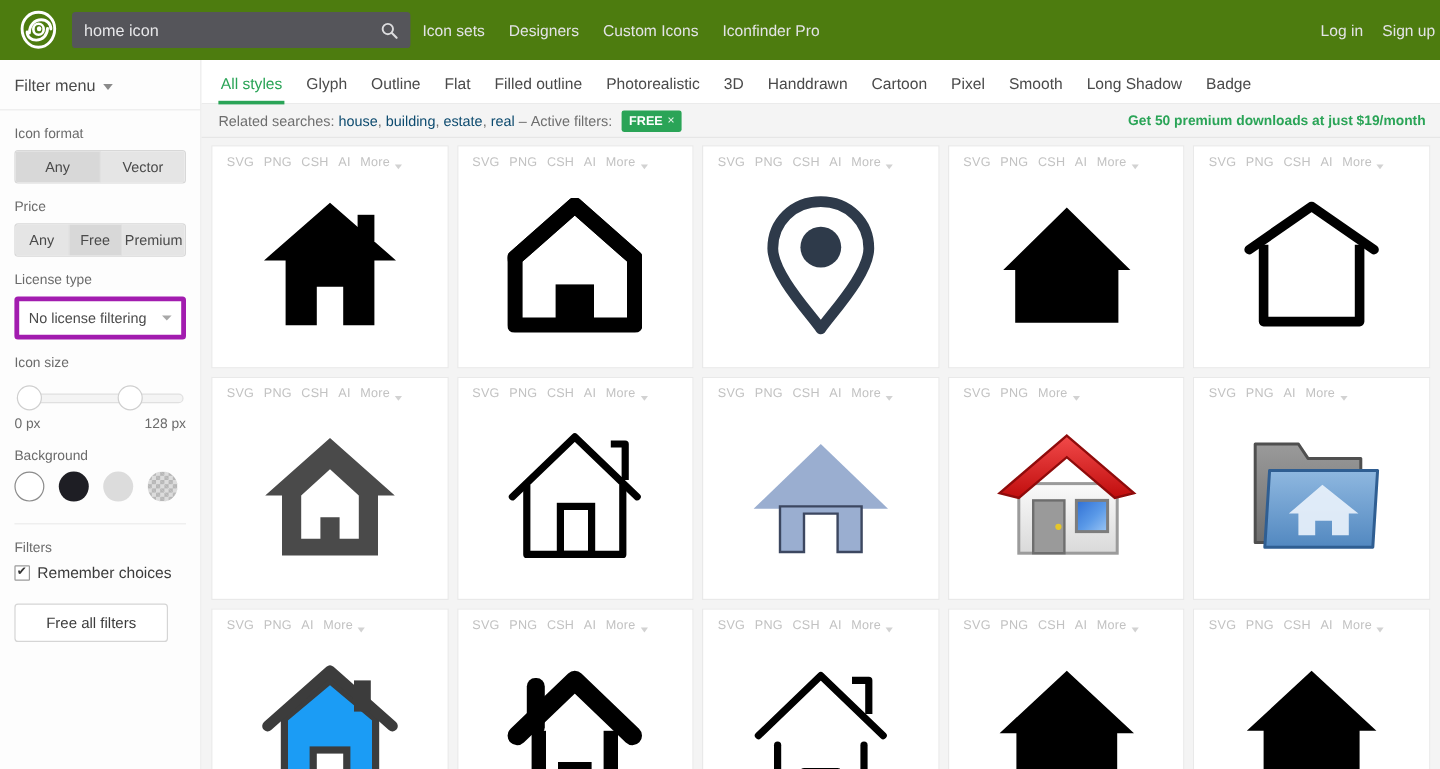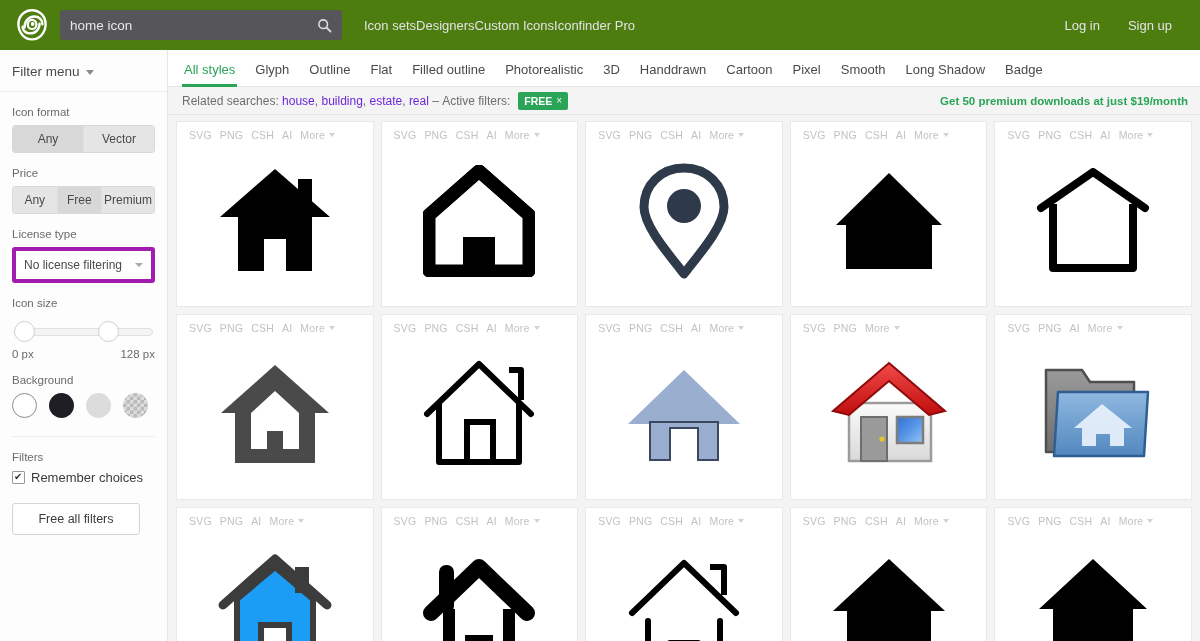--- a/index.html
+++ b/index.html
@@ -20,26 +20,26 @@
     width: 282px; height: 30px; background: #55555a;
     border-radius: 3px; display: flex; align-items: center;
     padding: 0 10px; position: relative;
   }
   .search-input {
     flex: 1; background: transparent; border: none; outline: none;
     color: #e8e8ea; font-size: 13.5px; font-family: "Liberation Sans", sans-serif;
   }
   .search-input::placeholder { color: #b5b5ba; }
   .search-icon { width: 15px; height: 15px; flex: 0 0 15px; opacity: .95; }
-  .nav { display: flex; align-items: center; margin-left: 22px; }
+  .nav { display: flex; align-items: center; margin-left: 10px; gap: 20px; }
   .nav-item {
     color: #e3e3e6; font-size: 13px; text-decoration: none;
     white-space: nowrap; cursor: pointer;
   }
-  .auth { position: absolute; right: 28px; display: flex; gap: 28px; align-items: center; }
+  .auth { position: absolute; right: 4px; display: flex; gap: 16px; align-items: center; }
   .auth a { color: #e3e3e6; font-size: 13px; text-decoration: none; cursor: pointer; }
 
   
   .body { display: flex; height: 591px; }
 
   
   .sidebar {
     width: 168px; flex: 0 0 168px; background: #fdfdfd;
     border-right: 1px solid #e6e6e6; padding: 0;
   }
@@ -136,21 +136,21 @@
   .tab.active { color: #2aa457; }
   .tab.active::after {
     content: ""; position: absolute; left: 8px; right: 8px; bottom: -1px;
     height: 3px; background: #2aa457;
   }
   .related-bar {
     height: 28px; background: #f4f4f4; border-bottom: 1px solid #e6e6e6;
     display: flex; align-items: center; padding: 0 12px 0 14px;
     font-size: 12px; color: #6e6e6e; gap: 0;
   }
-  .related-bar .grn { color: #6d28d9; cursor: pointer; }
+  .related-bar .grn { color: #0c4a6e; cursor: pointer; }
   .free-badge {
     background: #2aa457; color: #fff; font-size: 10.5px; font-weight: bold;
     padding: 3px 6px; border-radius: 2px; margin-left: 8px;
     display: inline-flex; align-items: center; gap: 4px; cursor: pointer;
   }
   .free-badge .x { font-weight: normal; font-size: 10px; opacity: .9; }
   .promo {
     margin-left: auto; font-size: 11.5px; color: #2aa457;
     font-weight: bold; cursor: pointer;
   }
@@ -165,21 +165,21 @@
     background: #fff; border: 1px solid #e9e9e9;
     height: 186px; display: flex; flex-direction: column;
     position: relative; cursor: pointer;
   }
   .card-formats {
     display: flex; align-items: center; gap: 8px;
     padding: 7px 10px 0 12px; font-size: 10.5px; color: #c2c2c2;
     letter-spacing: .2px;
   }
   .fmt { cursor: pointer; }
-  .fmt-more { display: inline-flex; align-items: center; gap: 4px; cursor: pointer; }
+  .fmt-more { display: inline-flex; align-items: flex-end; gap: 4px; cursor: pointer; }
   .fmt-caret {
     width: 0; height: 0; border-left: 3.5px solid transparent;
     border-right: 3.5px solid transparent; border-top: 4px solid #d2d2d2;
   }
   .card-icon {
     flex: 1; display: flex; align-items: center; justify-content: center;
     padding-bottom: 6px;
   }
   .card-icon svg { display: block; }
 </style>

